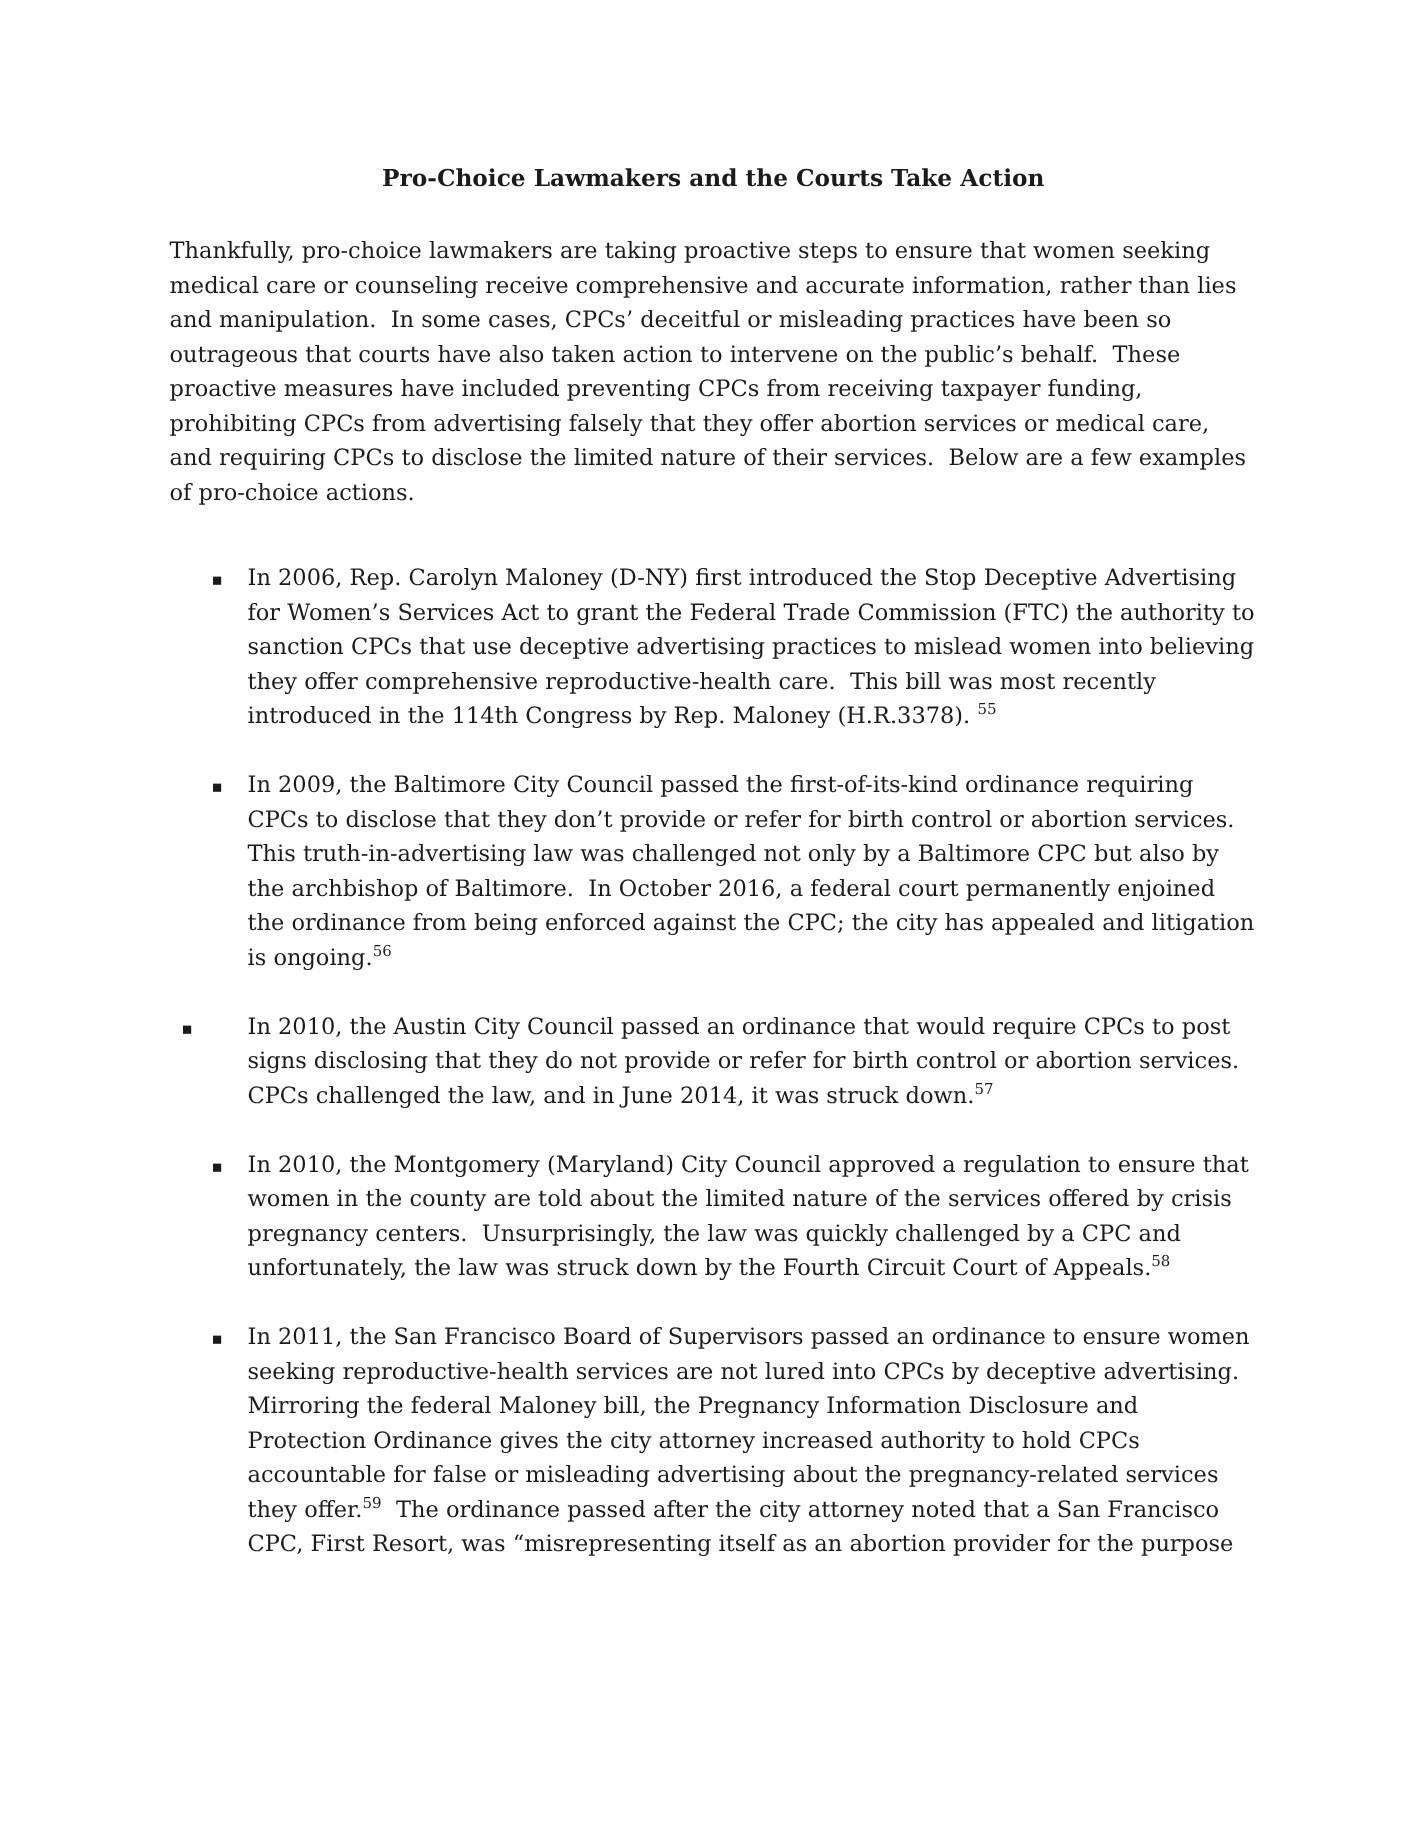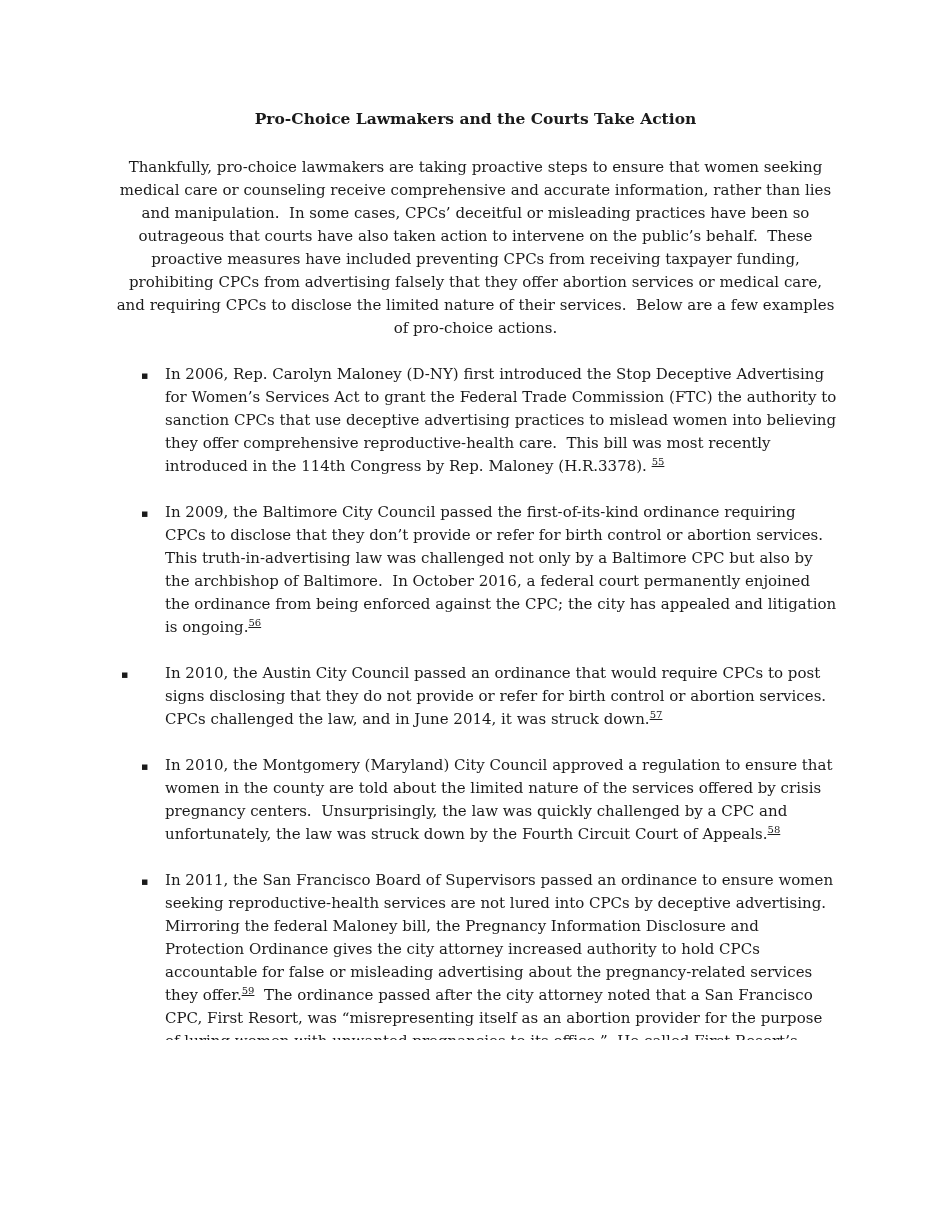--- a/index.html
+++ b/index.html
@@ -20,23 +20,22 @@
     box-sizing: border-box;
     overflow: hidden;
   }
   .title {
     margin: 0 0 26px 0;
     font-size: 15.5px;
     font-weight: bold;
     text-align: center;
   }
   .intro {
-    margin: 0 0 23px 0;
+    margin: 0 0 34px 0;
     white-space: pre-wrap;
-    text-align: center;
   }
   .bullets {
     list-style: none;
     margin: 0;
     padding: 0;
   }
   .bullet {
     position: relative;
     padding-left: 52px;
     margin: 0 0 23px 0;
@@ -50,21 +49,20 @@
     line-height: 23px;
   }
   
   .bullet:nth-child(3) .marker {
     left: 8px;
   }
   sup {
     font-size: 10px;
     line-height: 0;
     vertical-align: super;
-    text-decoration: underline;
   }
   .page-number {
     position: absolute;
     top: 1128px;
     left: 0;
     width: 100%;
     text-align: center;
     font-weight: bold;
   }
 </style>

